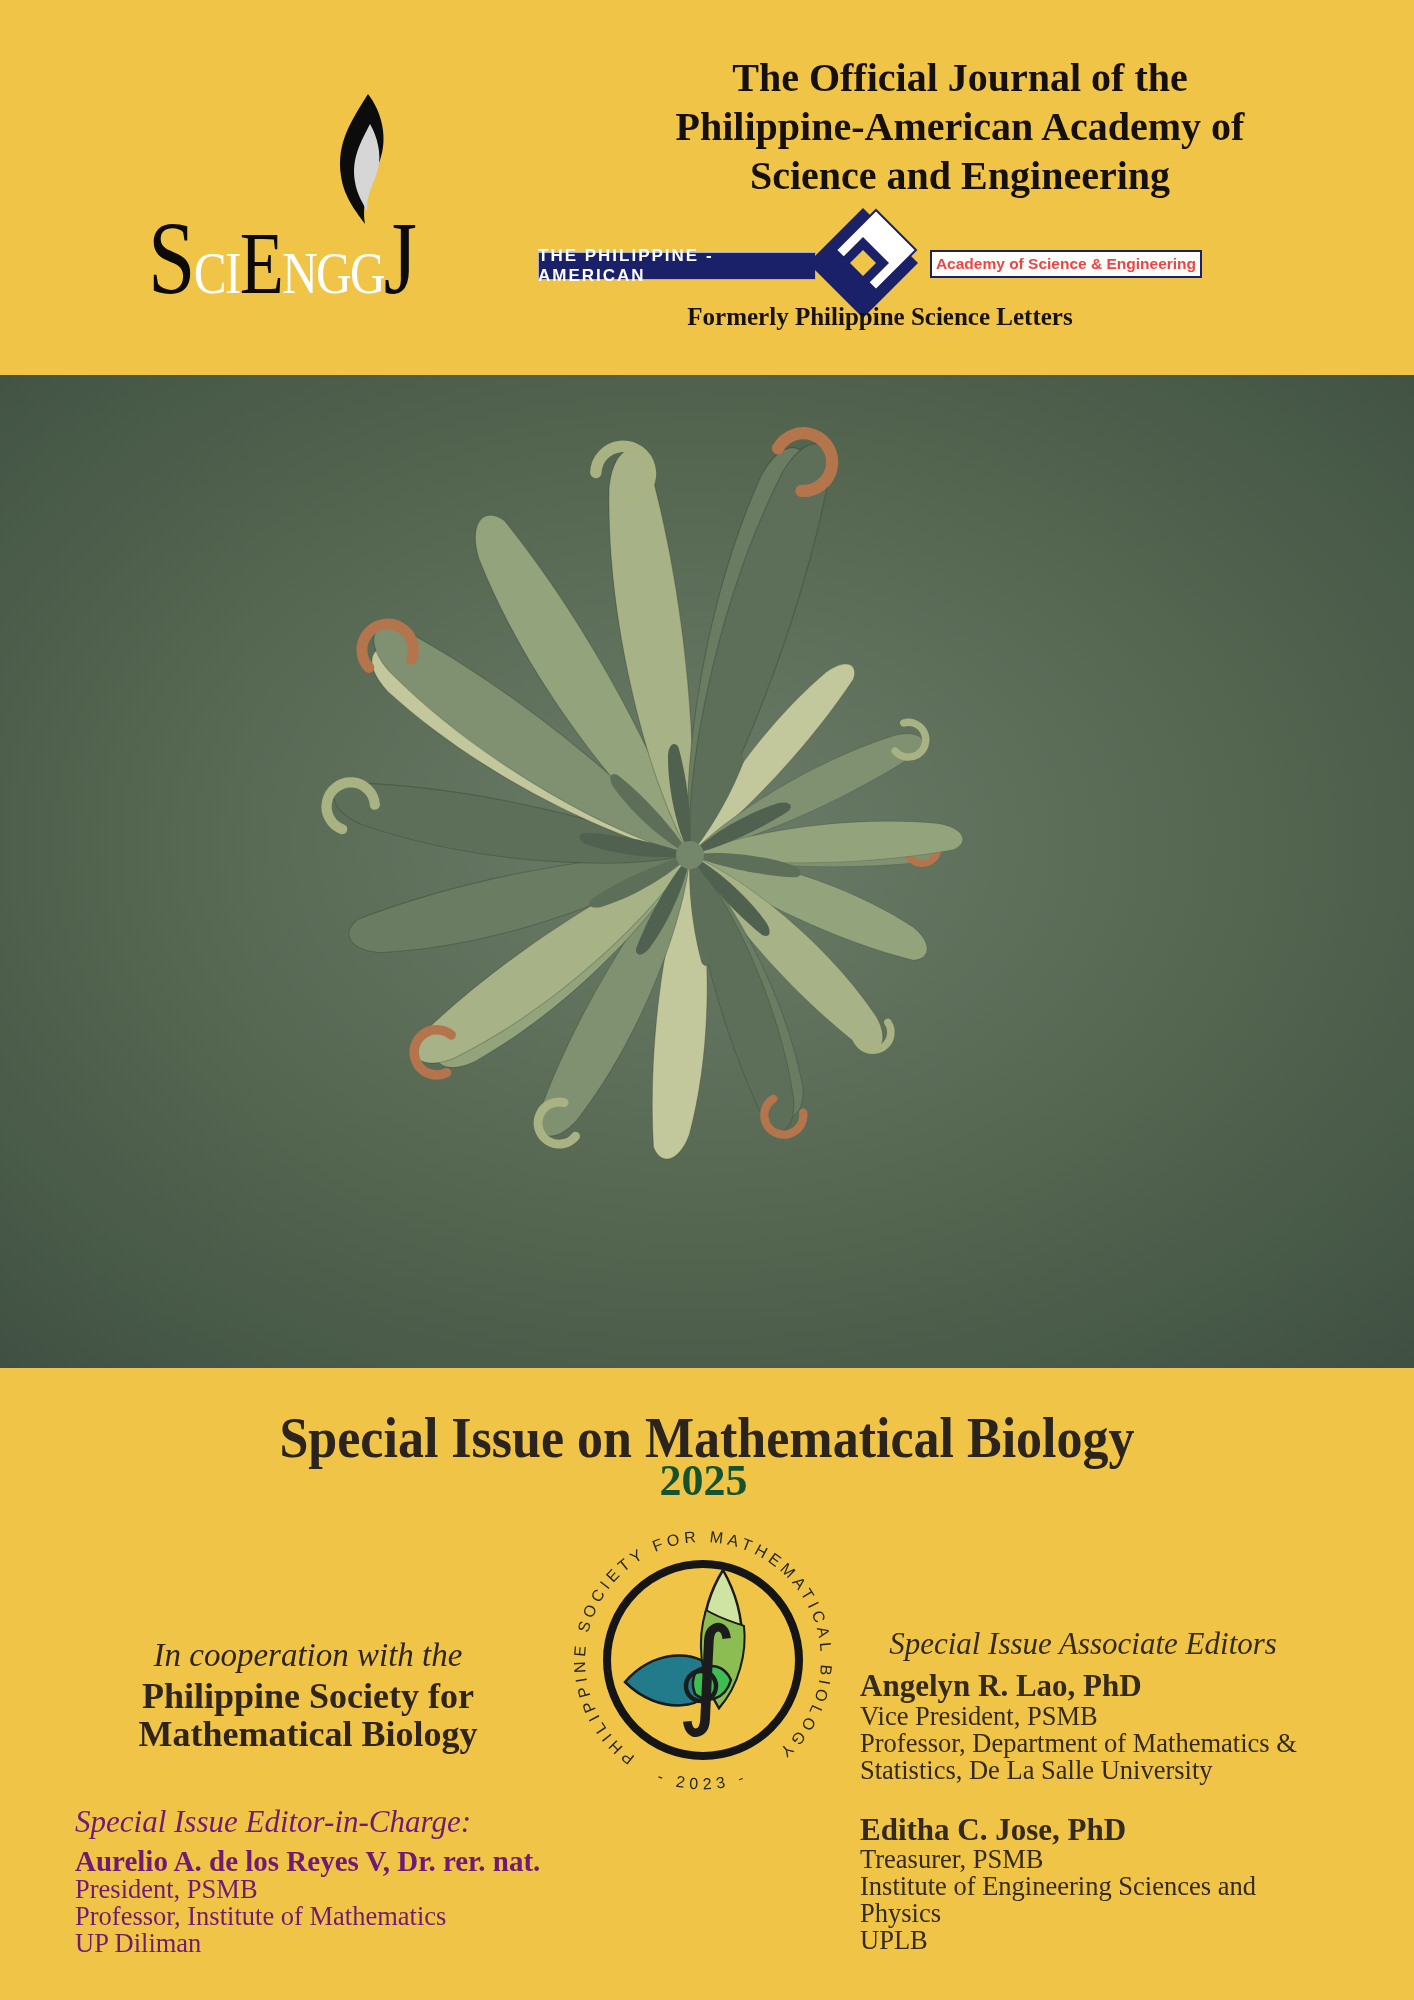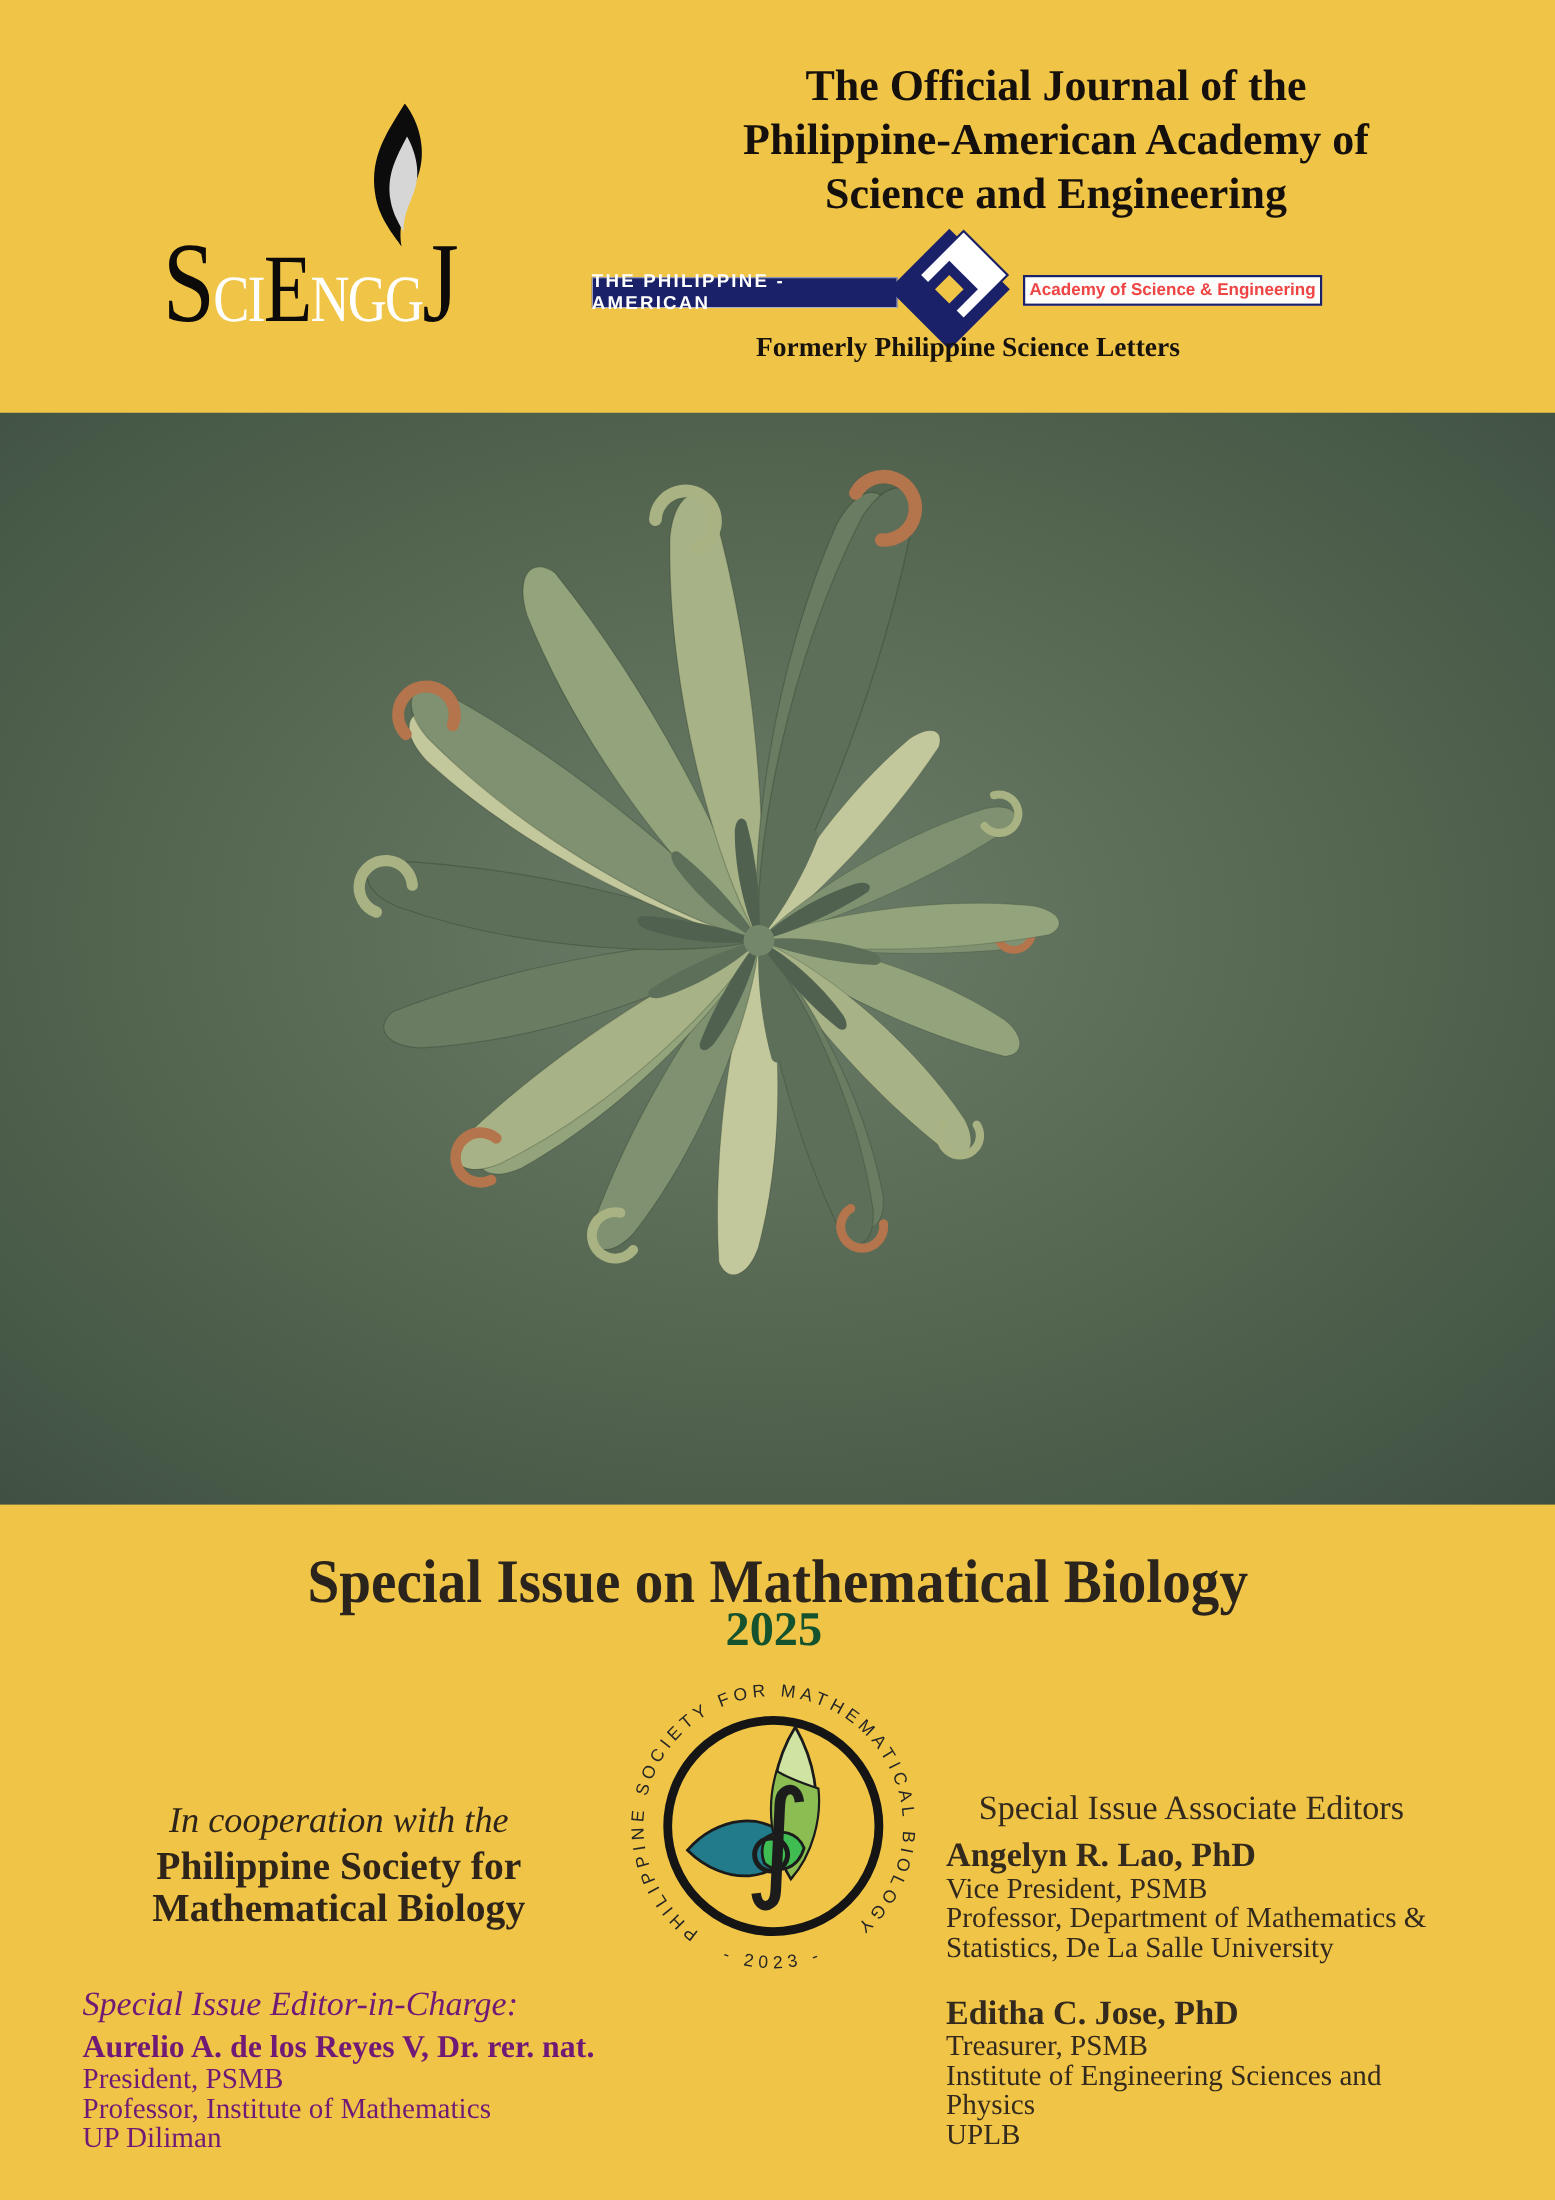--- a/index.html
+++ b/index.html
@@ -58,21 +58,21 @@
     font-weight:700;font-size:44px;color:#14532d;
   }
   .psmb{position:absolute;left:568px;top:1525px;}
   .coop{
     position:absolute;left:88px;top:1638px;width:440px;text-align:center;
     color:#2E2419;line-height:1.04;
   }
   .coop .intro{font-style:italic;font-size:33px;margin-bottom:6px;}
   .coop .org{font-weight:700;font-size:36px;}
   .assoc{position:absolute;left:860px;top:1626px;width:446px;color:#33291D;}
-  .assoc .heading{font-size:31px;text-align:center;margin-bottom:8px;}
+  .assoc .heading{font-style:italic;font-size:31px;text-align:center;margin-bottom:8px;}
   .editor .name{font-weight:700;font-size:31px;line-height:1.05;}
   .editor .line{font-size:26.5px;line-height:1.02;}
   .editor + .editor{margin-top:30px;}
   .eic{position:absolute;left:75px;top:1804px;width:580px;color:#701a75;}
   .eic .heading{font-style:italic;font-size:31px;margin-bottom:6px;}
   .eic .name{font-weight:700;font-size:29px;line-height:1.05;}
   .eic .line{font-size:26.5px;line-height:1.02;}
 </style>
 </head>
 <body>

